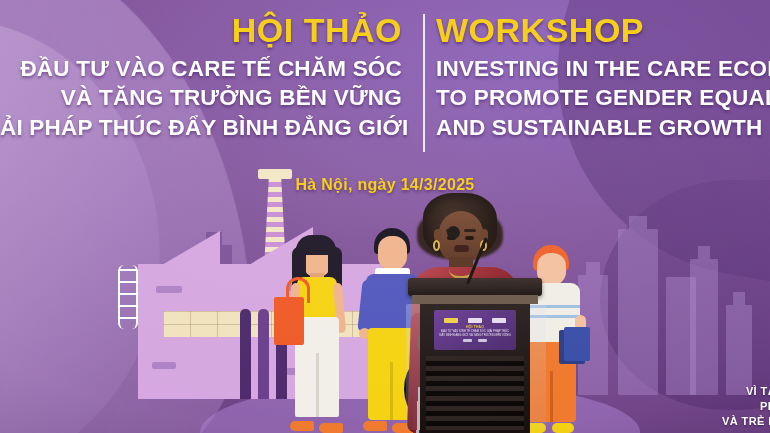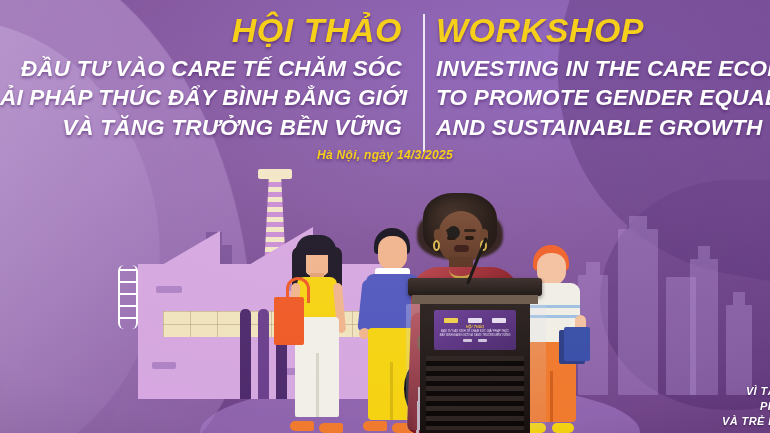--- a/index.html
+++ b/index.html
@@ -6,21 +6,20 @@
   html,body { background:#111; }
   body {
     font-family:"Liberation Sans", sans-serif;
     display:flex; align-items:flex-start; justify-content:flex-start;
   }
   #stage {
     position:relative;
     width:770px; height:433px;
     overflow:hidden;
     background:#a16207;
-    font-style:italic;
   }
 
   
   .backdrop {
     position:absolute; inset:0;
     background:
       radial-gradient(120% 90% at 72% 12%, #8f66bb 0%, #85589f 45%, #6f4386 100%),
       linear-gradient(180deg,#8a5fb5 0%, #7a4f9e 100%);
   }
   .vign {
@@ -74,23 +73,23 @@
     white-space:nowrap;
   }
   .sub-line {
     font-size:22.5px; font-weight:bold; color:#ffffff;
     line-height:1.30; letter-spacing:.2px; white-space:nowrap;
     text-shadow:0 2px 3px rgba(60,20,90,.5);
   }
   .vi-block .sub-wrap { margin-top:6px; }
   .en-block .sub-wrap { margin-top:6px; }
   .date-line {
-    position:absolute; left:0; top:148px; width:770px;
+    position:absolute; left:0; top:176px; width:770px;
     text-align:center;
-    font-size:12px; font-weight:bold; color:#f6cf1b;
+    font-size:16px; font-weight:bold; color:#f6cf1b;
     letter-spacing:.3px;
     text-shadow:0 2px 3px rgba(60,20,90,.5);
   }
 
   
   .city { position:absolute; left:0; bottom:0; width:100%; height:260px; }
   .bldg { position:absolute; bottom:38px; background:rgba(176,140,208,.42); border-radius:1px; }
   .bldg.dk { background:rgba(96,56,128,.45); }
   .bldg .cap {
     position:absolute; left:28%; top:-13px; width:44%; height:13px;
@@ -494,22 +493,22 @@
 
   <div class="vign"></div>
 
   <div class="headline">
     <div class="divider"></div>
 
     <div class="vi-block">
       <div class="big-title">HỘI THẢO</div>
       <div class="sub-wrap">
         <div class="sub-line">ĐẦU TƯ VÀO CARE TẾ CHĂM SÓC</div>
+        <div class="sub-line">VÀ TĂNG TRƯỞNG BỀN VỮNG</div>
         <div class="sub-line">ẢI PHÁP THÚC ĐẨY BÌNH ĐẲNG GIỚI</div>
-        <div class="sub-line">VÀ TĂNG TRƯỞNG BỀN VỮNG</div>
       </div>
     </div>
 
     <div class="en-block">
       <div class="big-title">WORKSHOP</div>
       <div class="sub-wrap">
         <div class="sub-line">INVESTING IN THE CARE ECON</div>
         <div class="sub-line">TO PROMOTE GENDER EQUAL</div>
         <div class="sub-line">AND SUSTAINABLE GROWTH</div>
       </div>

